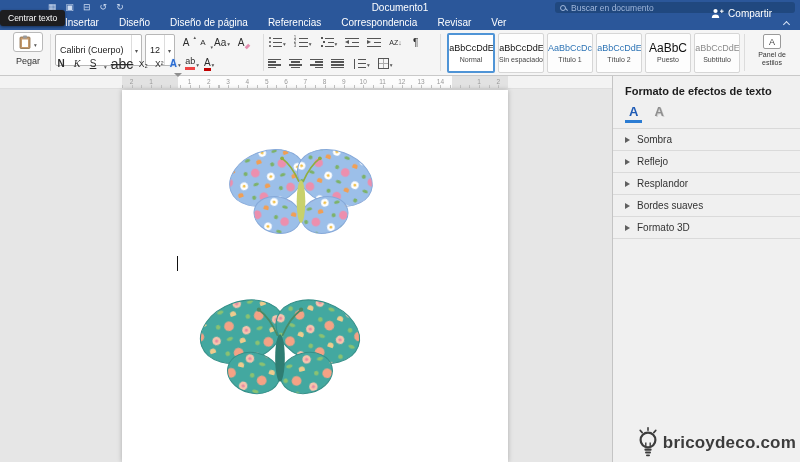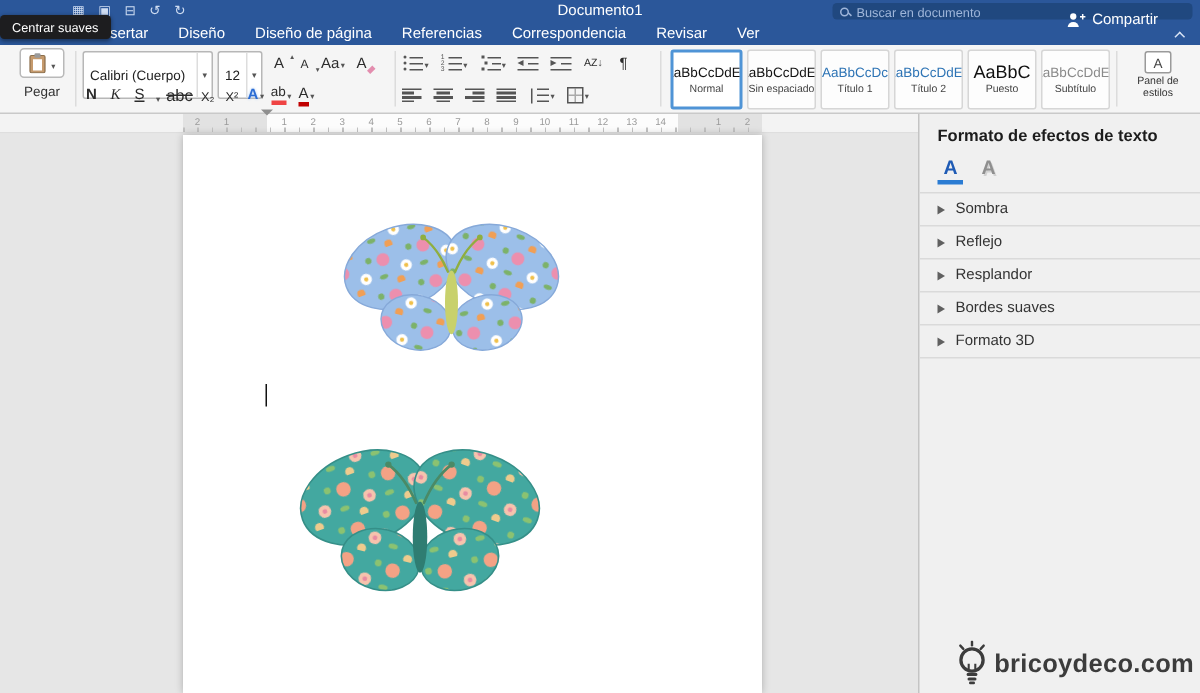--- a/index.html
+++ b/index.html
@@ -39,21 +39,21 @@
   .dd2::after{content:"▾";font-size:5.5px;color:#555;margin-left:1px}
   .btnrow{position:absolute;display:flex;align-items:center}
   .r1f{left:180px;top:4px;gap:5px;height:16px}
   .r2f{left:55px;top:25px;gap:4px;height:17px}
   .r1p{left:268px;top:4px;gap:8px;height:16px}
   .r2p{left:268px;top:25px;gap:8px;height:17px}
   .rbtn{display:inline-flex;align-items:center;justify-content:center;font-size:10px;color:#2c2c2c;min-width:12px;height:15px;position:relative}
   .b{font-weight:bold}
   .it{font-style:italic;font-family:"Liberation Serif",serif}
   .u{text-decoration:underline}
-  .strike{text-decoration:line-through;font-size:11px}
+  .strike{text-decoration:line-through;font-size:14px}
   .subsup{font-size:8.5px}
   .grow::after{content:"▴";font-size:5px;color:#555;position:absolute;top:-1px;right:-4px}
   .shrink{font-size:8px}
   .shrink::after{content:"▾";font-size:5px;color:#555;position:absolute;bottom:0;right:-4px}
   .clear-fmt::after{content:"";position:absolute;right:-3px;bottom:2px;width:5px;height:3px;background:#e38dae;transform:rotate(-45deg)}
   .fx-effects{color:#2b6cd4;font-weight:bold;text-shadow:0 0 2px #a9c9ef}
   .fx-highlight{font-size:9px;border-bottom:3px solid #ef4444;line-height:1.1}
   .fx-color{border-bottom:3px solid #c00000;line-height:1.1}
   .align-icon{display:inline-flex;flex-direction:column;justify-content:space-between;width:13px;height:10px}
   .align-icon i{height:1.4px;background:#555;display:block;width:100%}
@@ -171,21 +171,21 @@
         <path d="M0.8,10 a3.7,3.4 0 0 1 7.4,0 z" fill="#fff"></path>
         <path d="M9,3.2 h3.6 M10.8,1.4 v3.6" stroke="#fff" stroke-width="1"></path>
       </svg>
       <span>Compartir</span>
     </div>
     <div class="collapse">
       <i class="chev"></i>
     </div>
   </div>
 
-  <div class="tooltip">Centrar suaves</div>
+  <div class="tooltip">Centrar texto</div>
 
   <div class="ribbon">
     <div class="paste-group">
       <div class="paste-btn">
         <svg class="clipboard-icon" width="12" height="14" viewBox="0 0 12 14">
           <rect x="1" y="2" width="10" height="11.5" rx="1" fill="#c59a6d" stroke="#8a6d4a" stroke-width="0.8"></rect>
           <rect x="3" y="4.5" width="6" height="7.5" fill="#fff"></rect>
           <rect x="4" y="0.5" width="4" height="3" rx="0.8" fill="#9a9a9a"></rect>
         </svg>
         <i class="dd2"></i>

